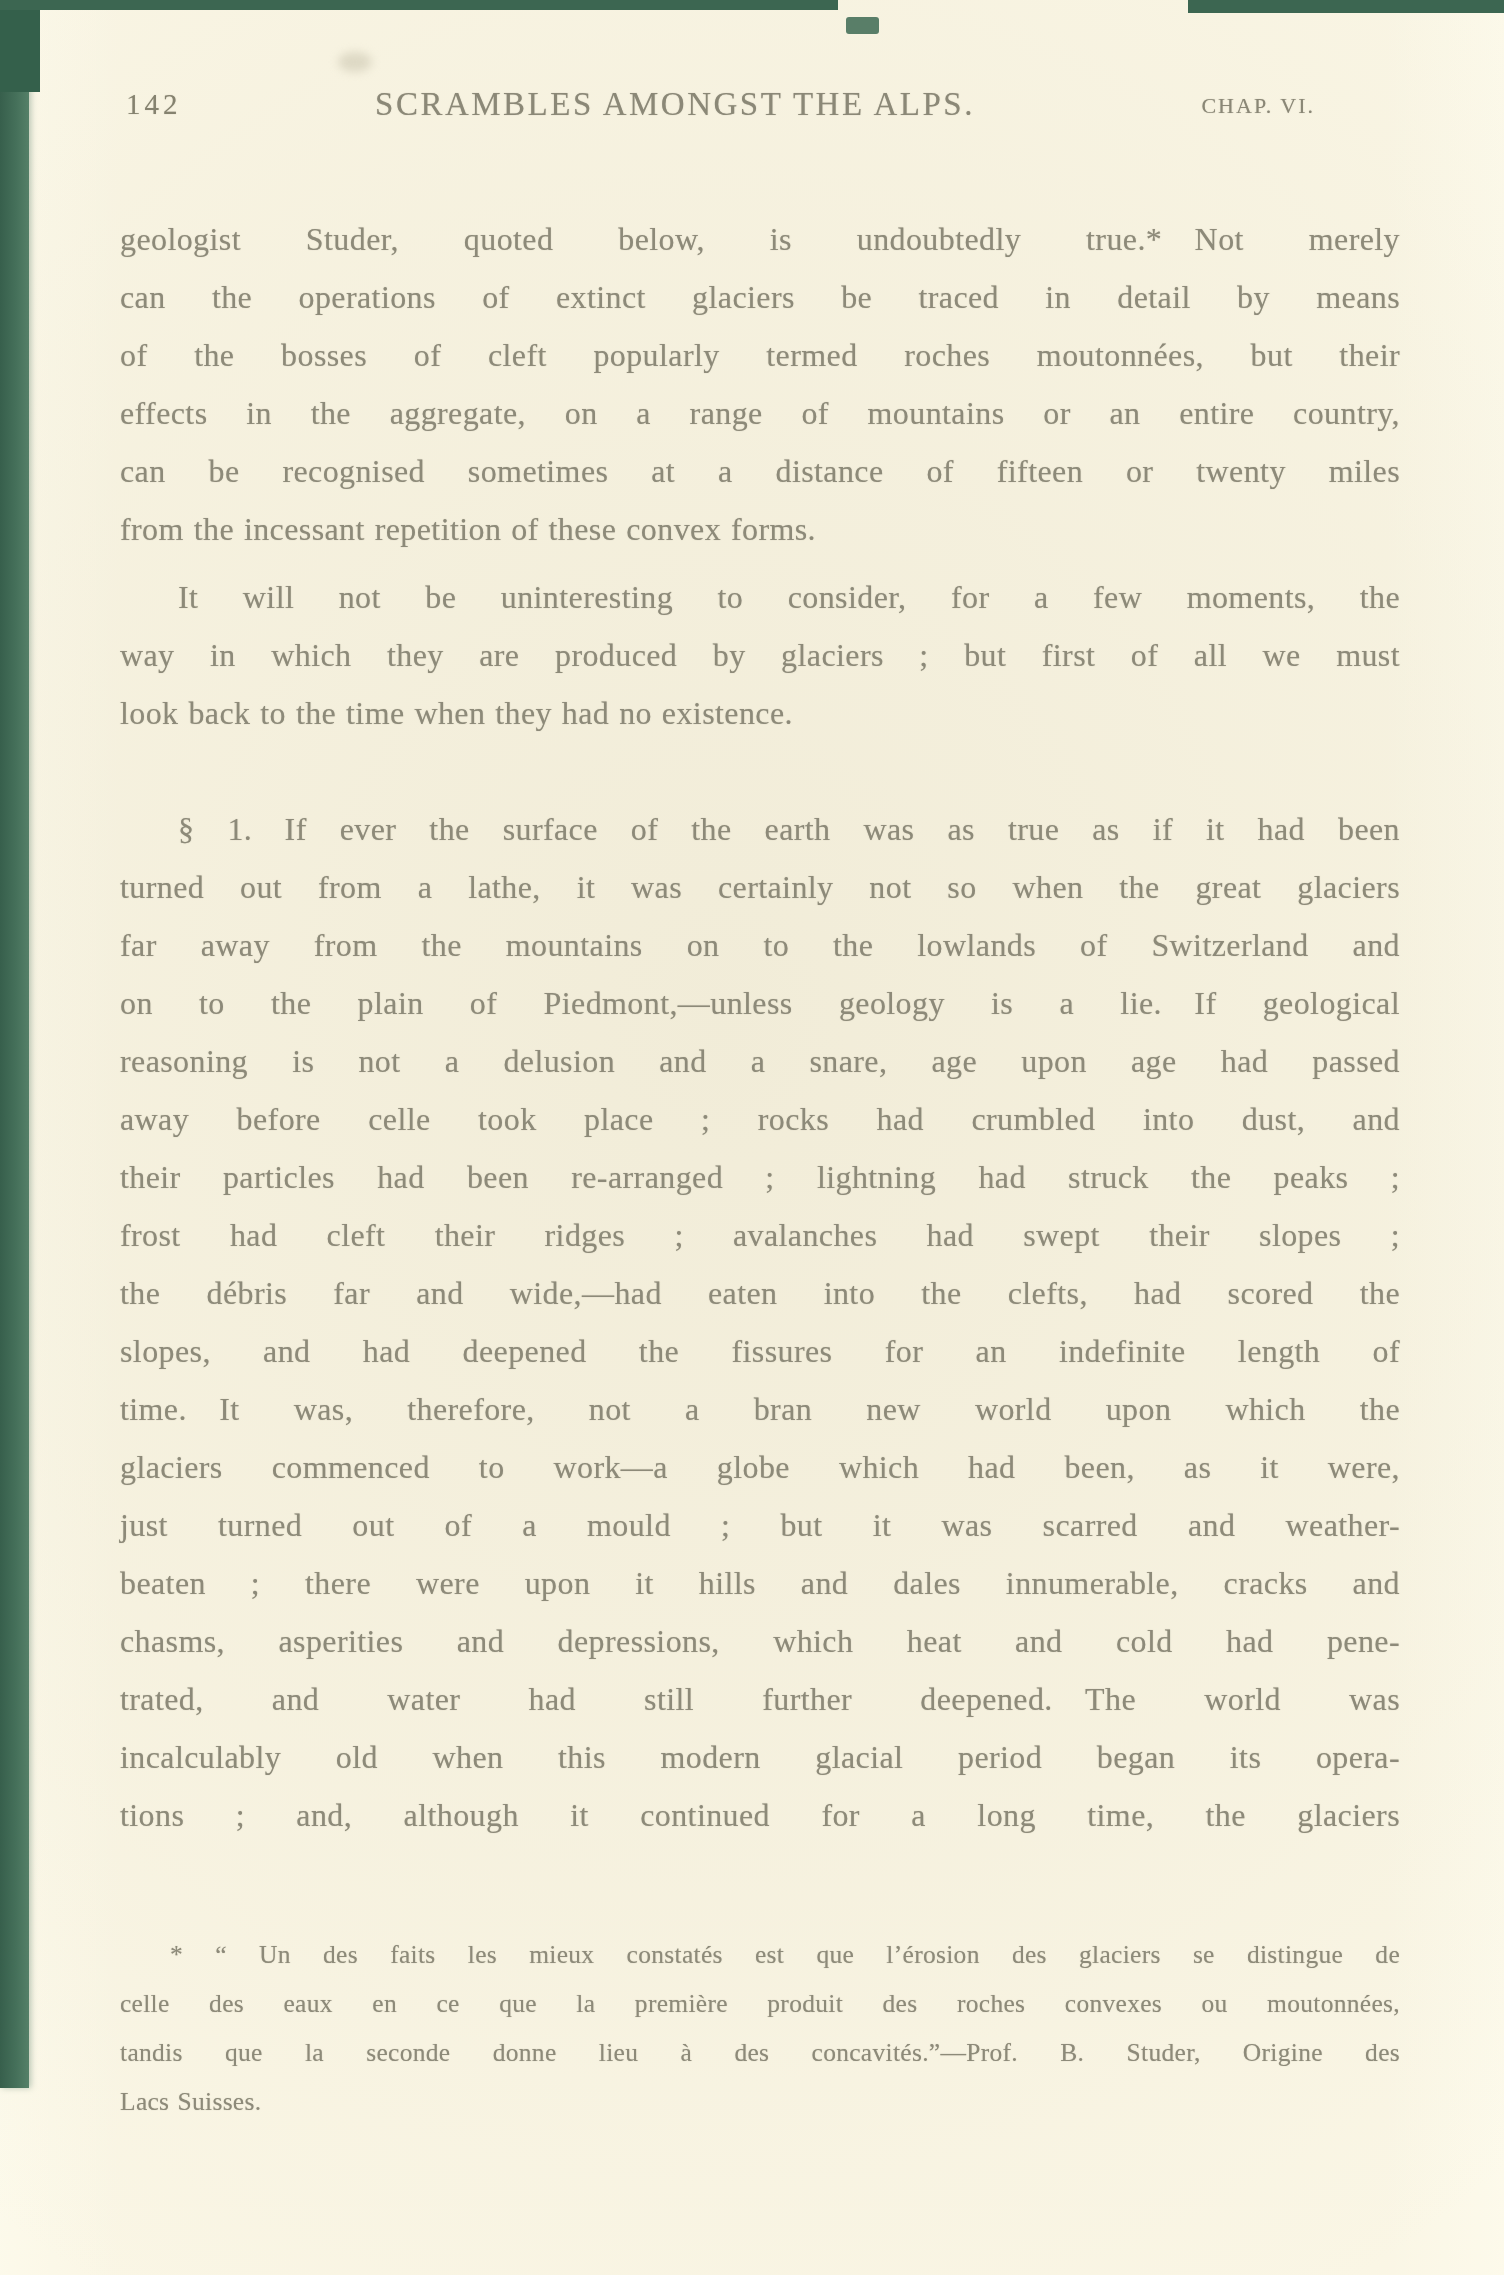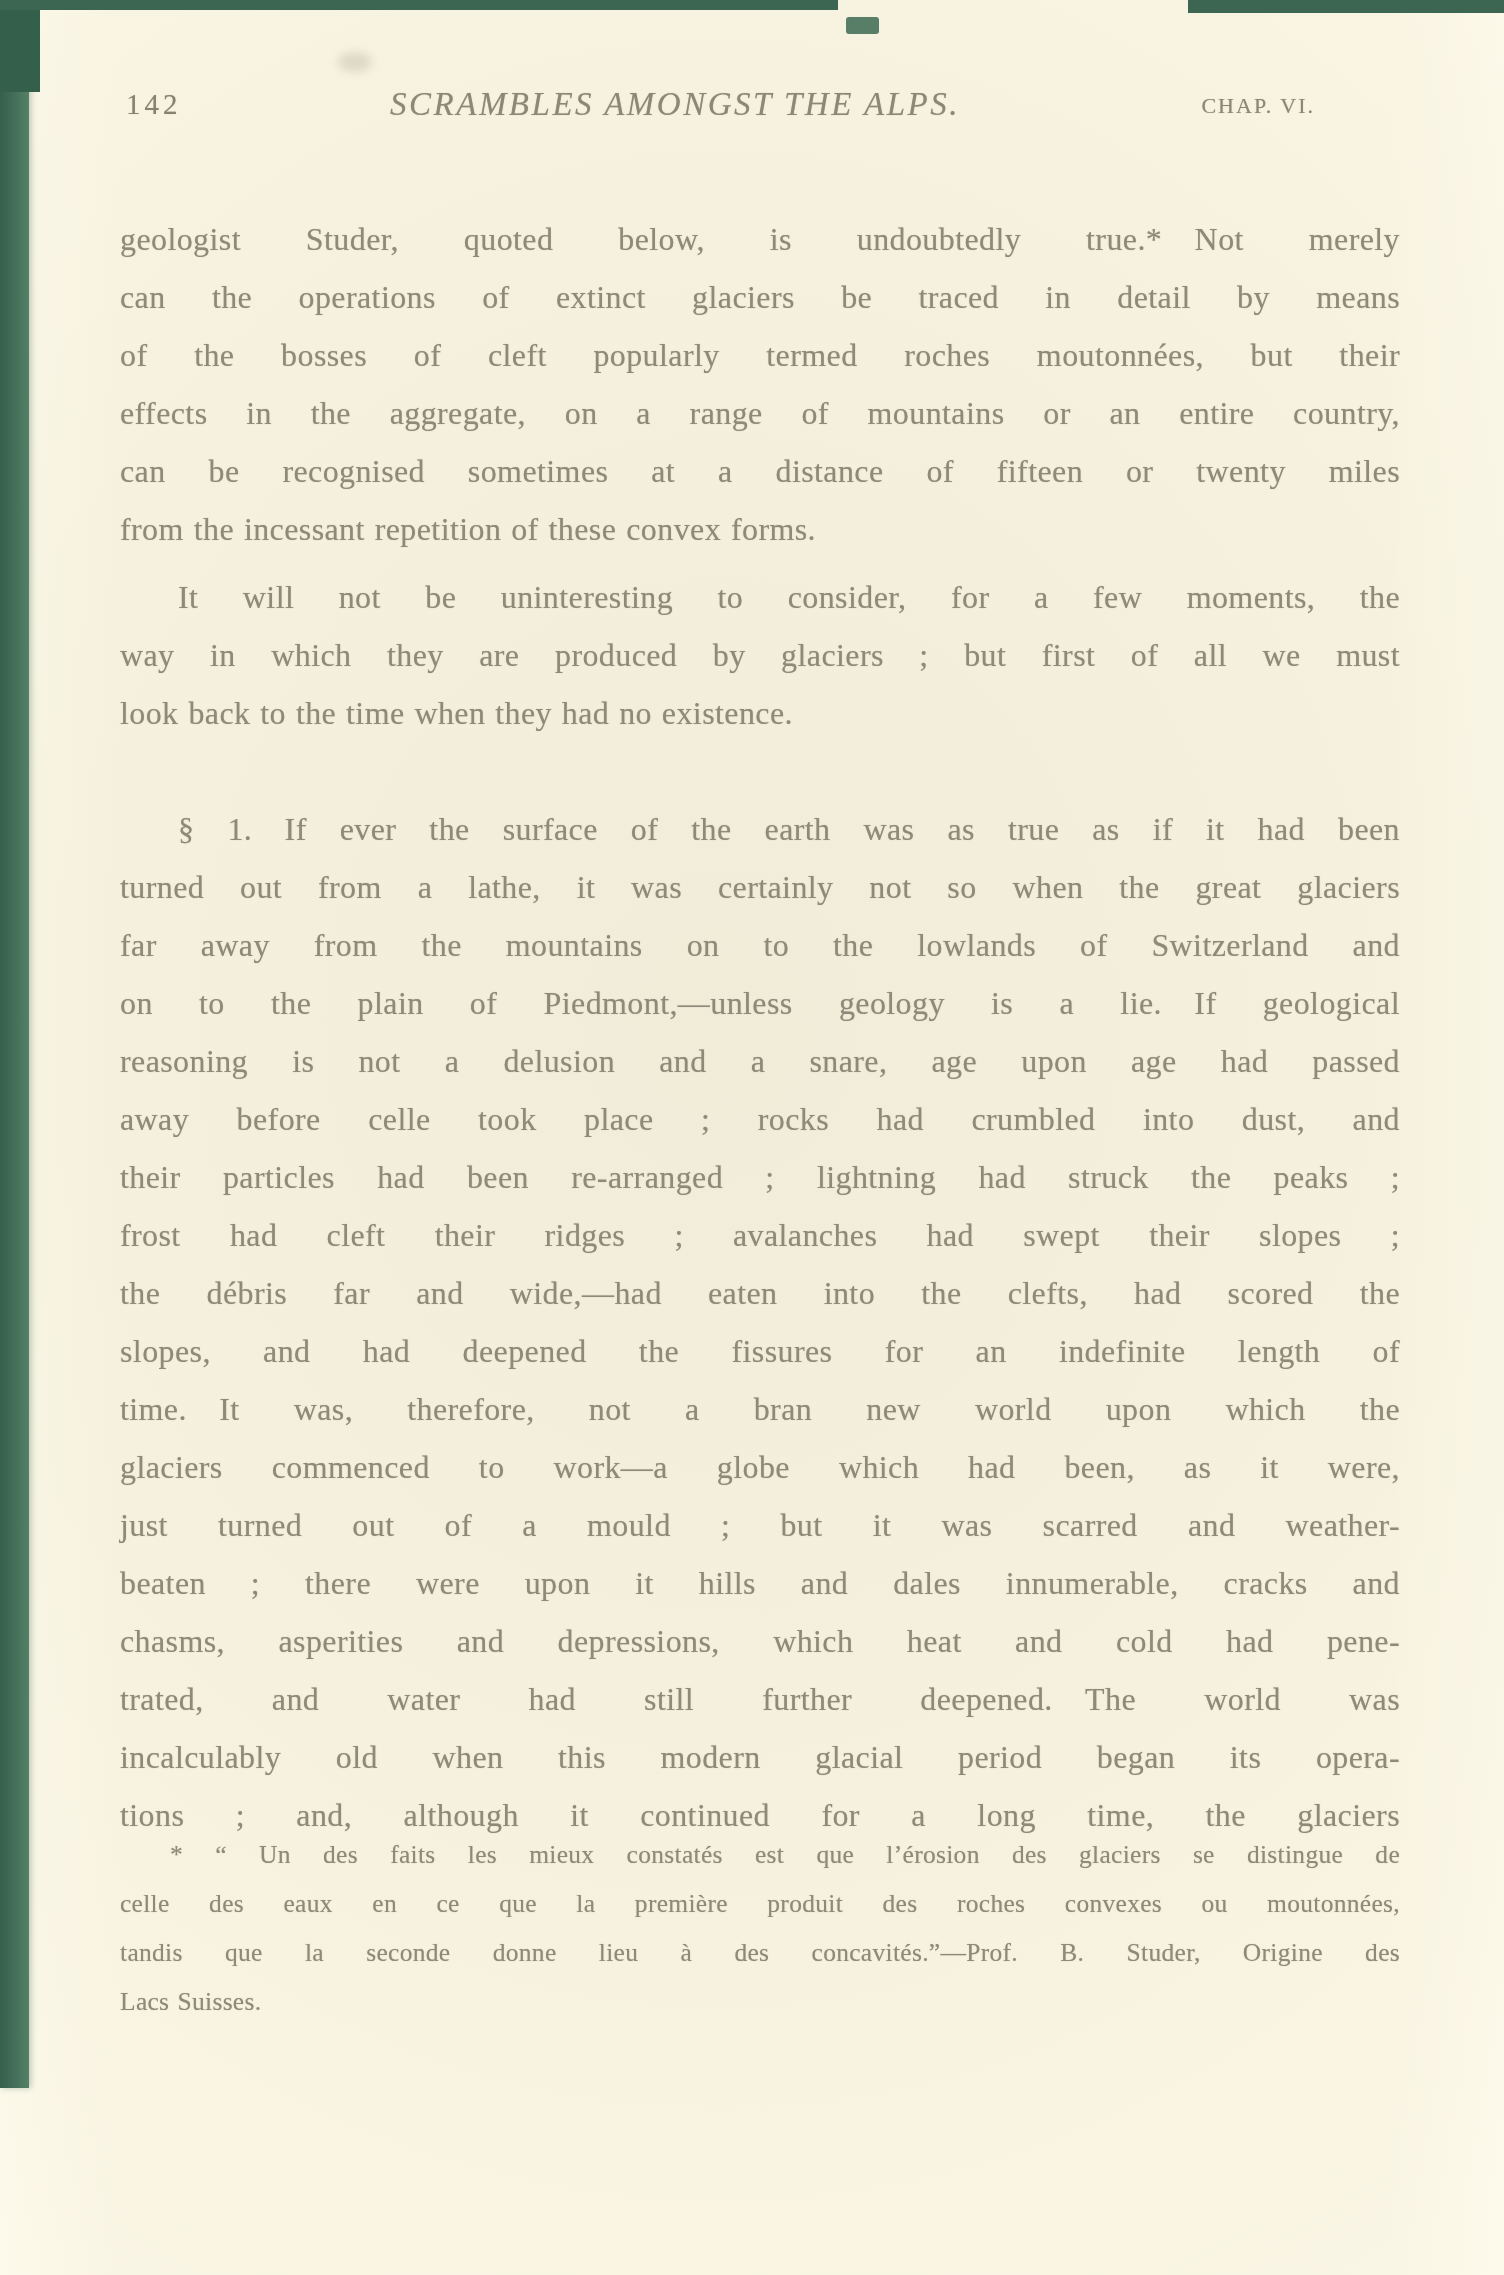--- a/index.html
+++ b/index.html
@@ -26,35 +26,35 @@
   .edge-dash{left:846px;top:17px;width:33px;height:17px;border-radius:3px;background:#47715b;opacity:.9;}
   .edge-top-right{left:1188px;top:0;width:316px;height:13px;background:#3c6651;}
   .smudge{position:absolute;left:338px;top:52px;width:34px;height:20px;border-radius:50%;
     background:#c9c4ae;filter:blur(5px);opacity:.55;}
 
   .ink{color:#8d8a79;text-shadow:0 0 1px rgba(140,136,120,0.5);}
 
   .header{position:absolute;left:110px;top:86px;width:1300px;height:40px;}
   .pagenum{position:absolute;left:16px;top:2px;font-size:29px;letter-spacing:4px;color:#85826f;}
   .running-title{position:absolute;left:calc(50% - 85px);top:0;transform:translateX(-50%);
-    font-style:italic;font-size:33px;letter-spacing:2.5px;white-space:nowrap;color:#8b8877;}
+    font-size:33px;letter-spacing:2.5px;white-space:nowrap;color:#8b8877;}
   .chapter{position:absolute;right:95px;top:7px;font-size:22px;letter-spacing:2px;color:#8a8776;}
 
   .body-text{position:absolute;left:110px;top:200px;width:1300px;}
   .para{margin:10px;}
   .para.section{margin-top:58px;}
   .line{
     font-size:32px;line-height:58px;letter-spacing:0.4px;word-spacing:1.5px;
     text-align:justify;text-align-last:justify;white-space:normal;
   }
   .line.last{text-align-last:left;}
   .line.indent{padding-left:58px;}
   .it{}
 
-  .footnote{position:absolute;left:110px;top:1820px;width:1300px;}
+  .footnote{position:absolute;left:110px;top:1920px;width:1300px;}
   .footnote .line{font-size:25.5px;line-height:49px;letter-spacing:0.3px;}
   .footnote .indent{padding-left:50px;}
 </style>
 </head>
 <body>
 
 <div class="page">
 
   <div class="edge edge-left"></div>
   <div class="edge edge-corner"></div>

